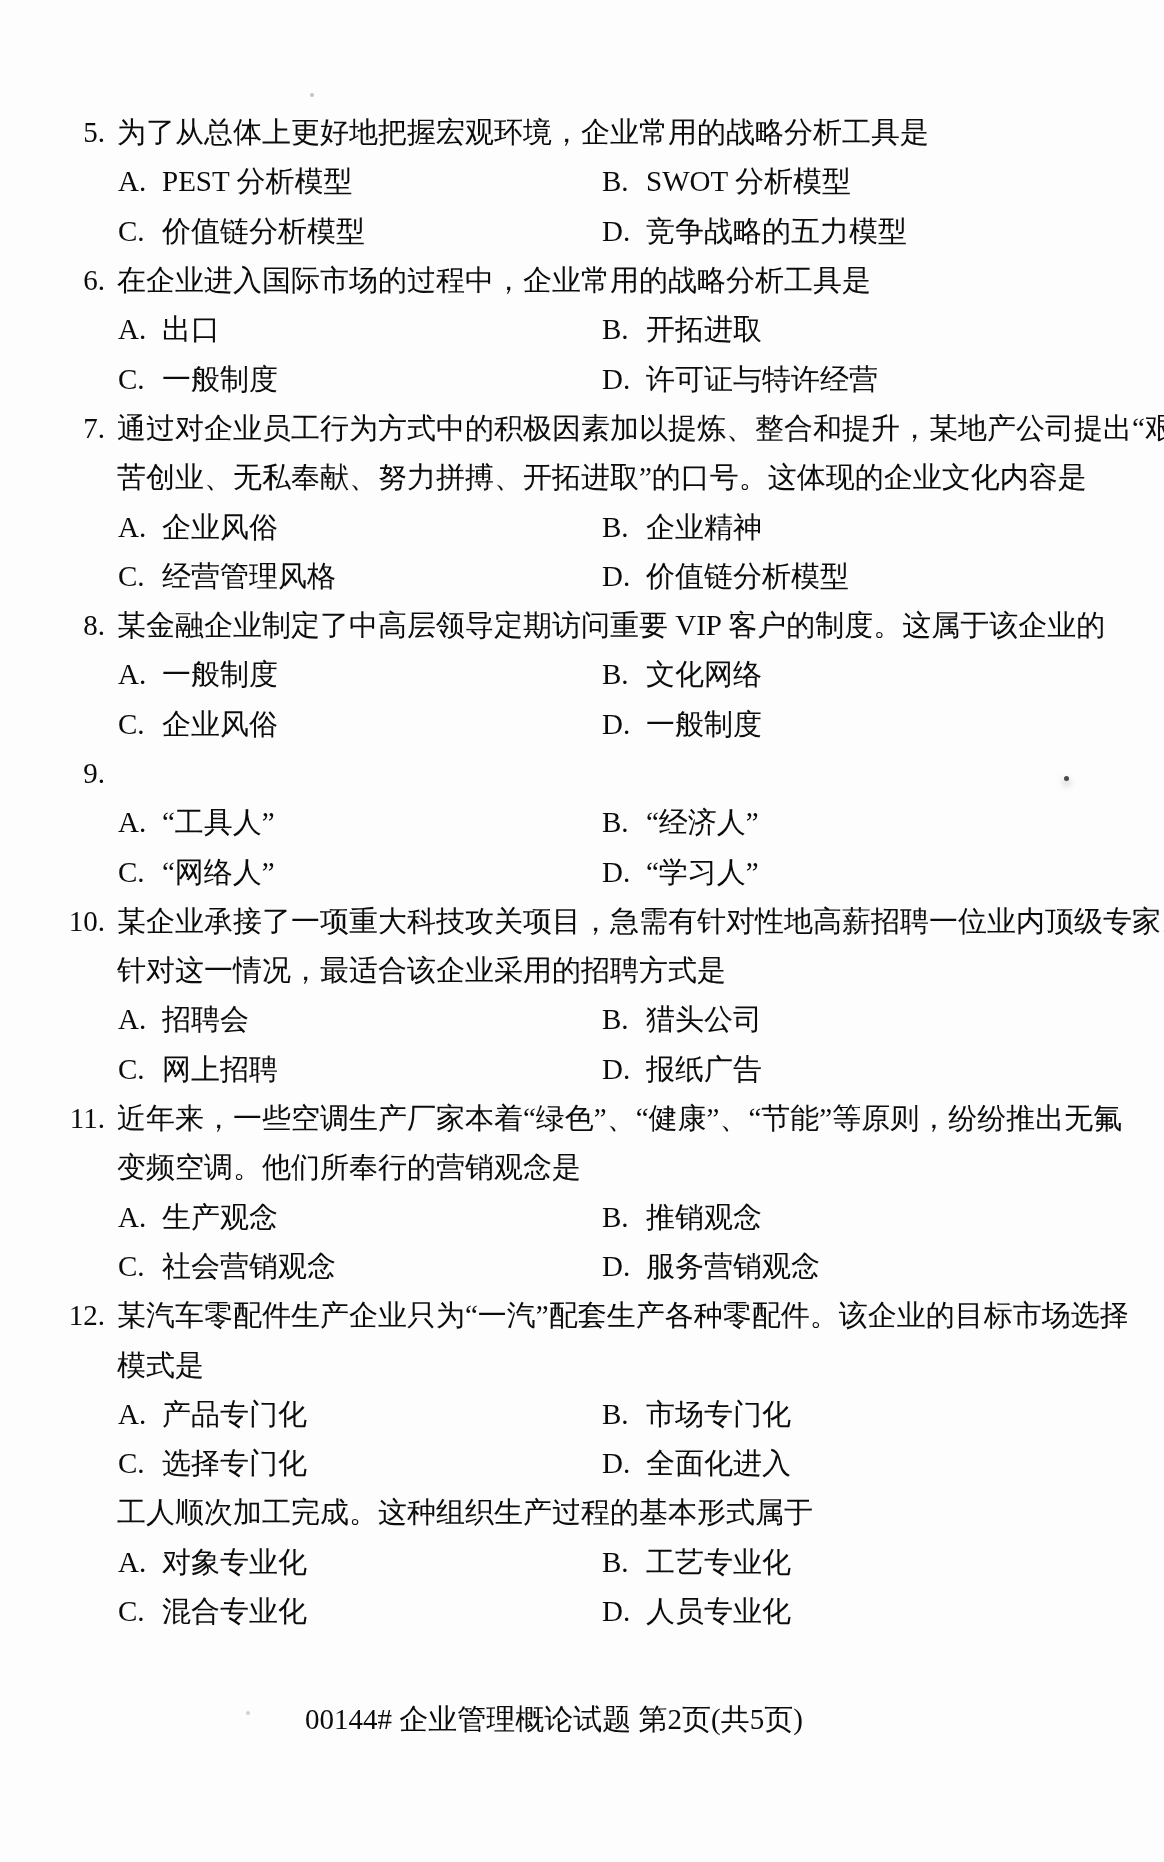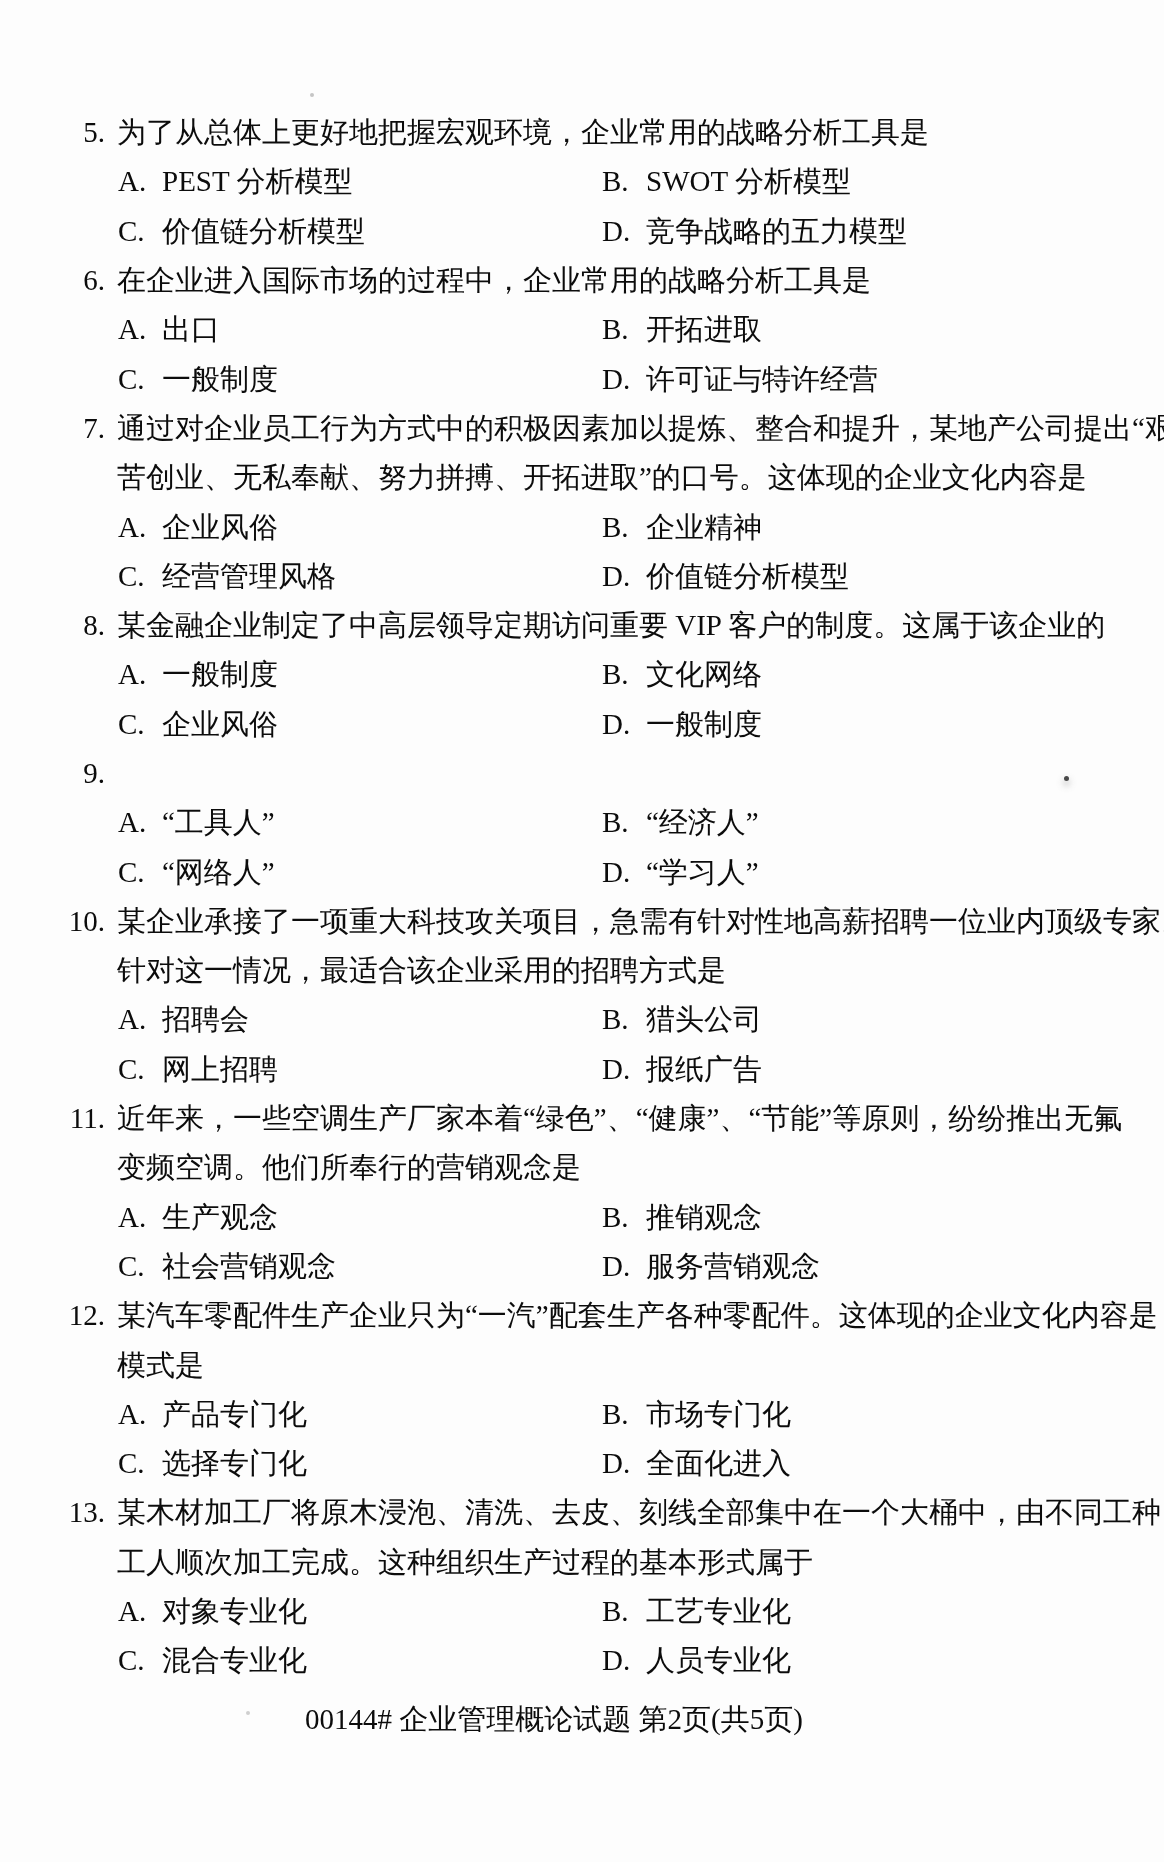--- a/index.html
+++ b/index.html
@@ -63,25 +63,24 @@
       <div class="line opt-line"><span class="opt opt-left"><span class="olabel">A.</span><span class="otext">“工具人”</span></span><span class="opt opt-right"><span class="olabel">B.</span><span class="otext">“经济人”</span></span></div>
       <div class="line opt-line"><span class="opt opt-left"><span class="olabel">C.</span><span class="otext">“网络人”</span></span><span class="opt opt-right"><span class="olabel">D.</span><span class="otext">“学习人”</span></span></div>
       <div class="line stem-line"><span class="qnum">10.</span><span class="stem-text">某企业承接了一项重大科技攻关项目，急需有针对性地高薪招聘一位业内顶级专家。</span></div>
       <div class="line stem-line"><span class="stem-text">针对这一情况，最适合该企业采用的招聘方式是</span></div>
       <div class="line opt-line"><span class="opt opt-left"><span class="olabel">A.</span><span class="otext">招聘会</span></span><span class="opt opt-right"><span class="olabel">B.</span><span class="otext">猎头公司</span></span></div>
       <div class="line opt-line"><span class="opt opt-left"><span class="olabel">C.</span><span class="otext">网上招聘</span></span><span class="opt opt-right"><span class="olabel">D.</span><span class="otext">报纸广告</span></span></div>
       <div class="line stem-line"><span class="qnum">11.</span><span class="stem-text">近年来，一些空调生产厂家本着“绿色”、“健康”、“节能”等原则，纷纷推出无氟</span></div>
       <div class="line stem-line"><span class="stem-text">变频空调。他们所奉行的营销观念是</span></div>
       <div class="line opt-line"><span class="opt opt-left"><span class="olabel">A.</span><span class="otext">生产观念</span></span><span class="opt opt-right"><span class="olabel">B.</span><span class="otext">推销观念</span></span></div>
       <div class="line opt-line"><span class="opt opt-left"><span class="olabel">C.</span><span class="otext">社会营销观念</span></span><span class="opt opt-right"><span class="olabel">D.</span><span class="otext">服务营销观念</span></span></div>
-      <div class="line stem-line"><span class="qnum">12.</span><span class="stem-text">某汽车零配件生产企业只为“一汽”配套生产各种零配件。这体现的企业文化内容是</span></div>
+      <div class="line stem-line"><span class="qnum">12.</span><span class="stem-text">某汽车零配件生产企业只为“一汽”配套生产各种零配件。该企业的目标市场选择</span></div>
       <div class="line stem-line"><span class="stem-text">模式是</span></div>
       <div class="line opt-line"><span class="opt opt-left"><span class="olabel">A.</span><span class="otext">产品专门化</span></span><span class="opt opt-right"><span class="olabel">B.</span><span class="otext">市场专门化</span></span></div>
       <div class="line opt-line"><span class="opt opt-left"><span class="olabel">C.</span><span class="otext">选择专门化</span></span><span class="opt opt-right"><span class="olabel">D.</span><span class="otext">全面化进入</span></span></div>
-      <div class="line stem-line"><span class="qnum">13.</span><span class="stem-text">某木材加工厂将原木浸泡、清洗、去皮、刻线全部集中在一个大桶中，由不同工种</span></div>
       <div class="line stem-line"><span class="stem-text">工人顺次加工完成。这种组织生产过程的基本形式属于</span></div>
       <div class="line opt-line"><span class="opt opt-left"><span class="olabel">A.</span><span class="otext">对象专业化</span></span><span class="opt opt-right"><span class="olabel">B.</span><span class="otext">工艺专业化</span></span></div>
       <div class="line opt-line"><span class="opt opt-left"><span class="olabel">C.</span><span class="otext">混合专业化</span></span><span class="opt opt-right"><span class="olabel">D.</span><span class="otext">人员专业化</span></span></div>
     </div>
 
   <div id="footer">
     <span class="footer-inner">00144# 企业管理概论试题 第2页(共5页)</span>
   </div>
 
   <div class="speck" id="speck1"></div>

